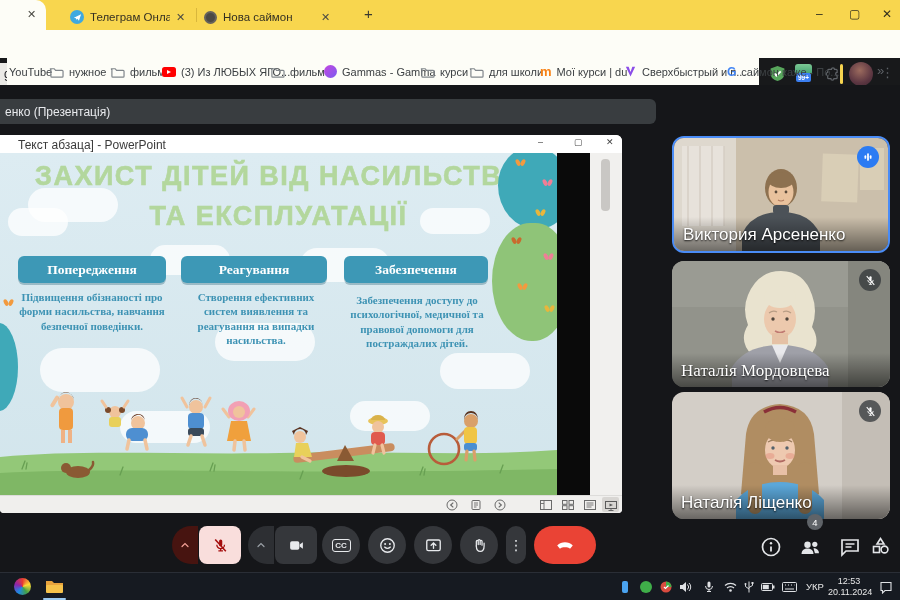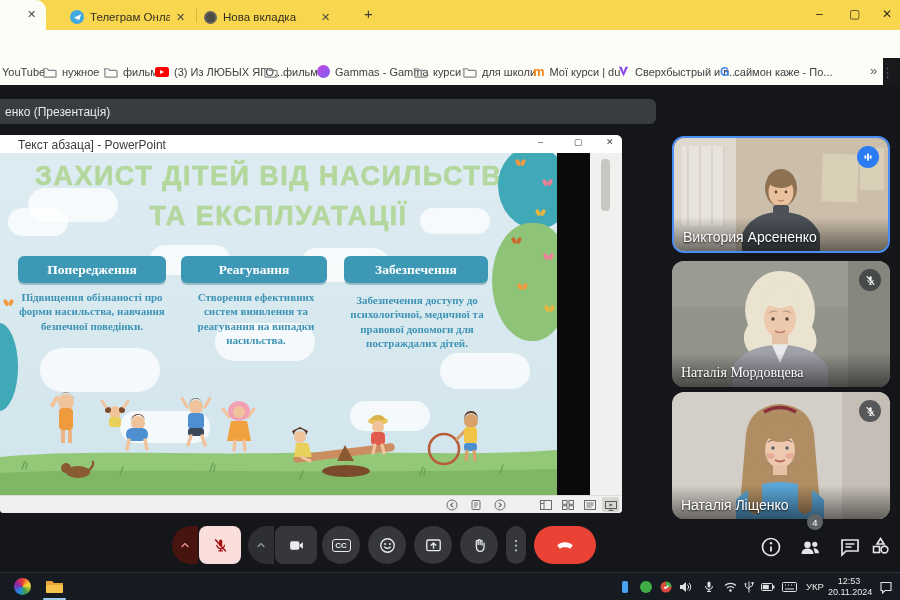--- a/index.html
+++ b/index.html
@@ -12,21 +12,21 @@
   .tabstrip { left:0; top:0; width:900px; height:30px; background:#f8d64e; }
   .tab-active-frag { left:0; top:0; width:46px; height:30px; background:#fdfdf7; border-radius:0 10px 0 0; }
   .tab-x { font-size:11px; color:#4a4a44; cursor:default; }
   .tab { top:4px; height:26px; display:flex; align-items:center; gap:6px; color:#332f22; font-size:11.5px; }
   .tab-sep { top:8px; width:1px; height:14px; background:#d9b73c; }
   .winctl { top:7px; font-size:12px; color:#33301f; }
 
   .toolbar { left:0; top:30px; width:900px; height:28px; background:#fdfdf7; }
   .urlbar { left:-12px; top:33px; width:736px; height:22px; background:#ebeae6; border-radius:12px;
     display:flex; align-items:center; padding-left:16px; font-size:12px; }
-  .bookmarksbar { left:0; top:58px; width:883px; height:27px; background:#fdfdf7; }
+  .bookmarksbar { left:7px; top:58px; width:752px; height:27px; background:#fdfdf7; }
   .bm { top:0; height:27px; display:flex; align-items:center; gap:5px; font-size:11px; color:#3c4043; white-space:nowrap; }
 
   
   .meet-bg { left:0; top:85px; width:900px; height:487px; background:#151619; }
   .pres-label { left:0; top:99px; width:656px; height:25px; background:#393d40; border-radius:0 6px 6px 0;
     display:flex; align-items:center; padding-left:5px; color:#e8eaed; font-size:12px; }
 
   
   .ppt { left:0; top:135px; width:622px; height:378px; background:#fff; border-radius:0 6px 4px 4px; overflow:hidden; }
   .ppt-titlebar { left:0; top:0; width:622px; height:18px; background:#fff; }
@@ -52,21 +52,21 @@
   .tree { position:absolute; }
   .bfly { position:absolute; width:9px; height:8px; }
   .bfly i { position:absolute; width:4px; height:7px; border-radius:60% 60% 50% 50%; background:var(--c); }
   .bfly i:first-child { left:0; transform:rotate(-28deg); }
   .bfly i:last-child { right:0; transform:rotate(28deg); }
 
   
   .tile { left:672px; width:218px; border-radius:12px; overflow:hidden; background:#333; }
   .tile .shade { position:absolute; left:0; bottom:0; width:100%; height:34px;
     background:linear-gradient(transparent, rgba(0,0,0,.5)); }
-  .tile .name { position:absolute; left:9px; bottom:6px; color:#fff; font-size:14px;
+  .tile .name { position:absolute; left:9px; bottom:6px; color:#fff; font-size:17px;
     text-shadow:0 1px 2px rgba(0,0,0,.9); }
   .tile .statusdot { position:absolute; right:9px; top:8px; width:22px; height:22px; border-radius:50%;
     display:flex; align-items:center; justify-content:center; }
   .speaking { background:#2b7bf3; }
   .muted { background:rgba(50,53,58,.75); }
 
   
   .ctl-circle { position:absolute; top:526px; width:38px; height:38px; border-radius:50%; background:#35373b;
     display:flex; align-items:center; justify-content:center; }
   .split { position:absolute; top:526px; height:38px; display:flex; align-items:center; }
@@ -96,21 +96,21 @@
         <svg width="9" height="9" viewBox="0 0 10 10">
             <path d="M1,5.2 L9,1.5 L6.6,8.6 L4.8,6.3 L3.4,7.6 L3.3,5.9 Z" fill="#fff"></path>
           </svg>
       </span>
       <span style="overflow:hidden;white-space:nowrap;width:80px;">Телеграм Онлайн (неофициа</span>
       <span class="tab-x">✕</span>
     </div>
     <div class="abs tab-sep" style="left:196px;"></div>
     <div class="abs tab" style="left:204px; width:150px;">
       <span style="width:13px;height:13px;border-radius:50%;background:#4c4a45;flex:none;border:2px solid #66635c;"></span>
-      <span style="overflow:hidden;white-space:nowrap;width:92px;">Нова вкладка</span>
+      <span style="overflow:hidden;white-space:nowrap;width:92px;">Нова саймон</span>
       <span class="tab-x">✕</span>
     </div>
     <span class="abs" style="left:364px; top:5px; font-size:15px; color:#3a3a30;">+</span>
     <span class="abs winctl" style="left:816px;">–</span>
     <span class="abs winctl" style="left:849px;">▢</span>
     <span class="abs winctl" style="left:882px;">✕</span>
   </div>
 
   <div class="abs toolbar">
     <div class="abs urlbar">

